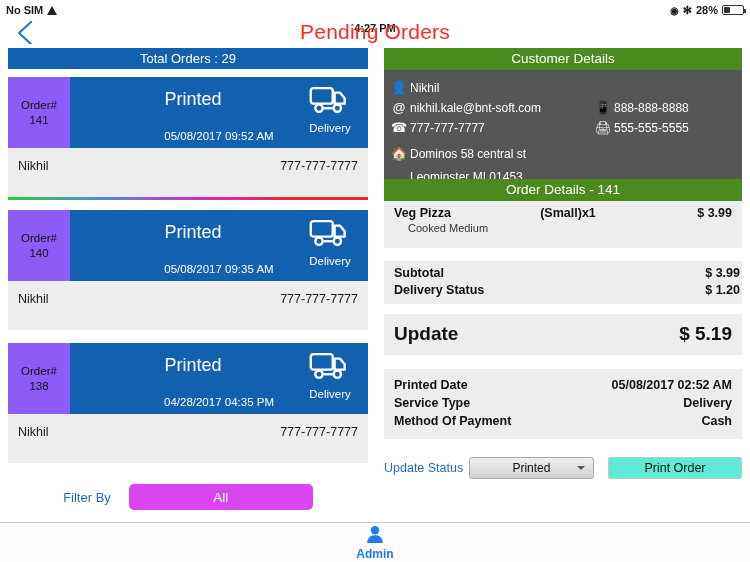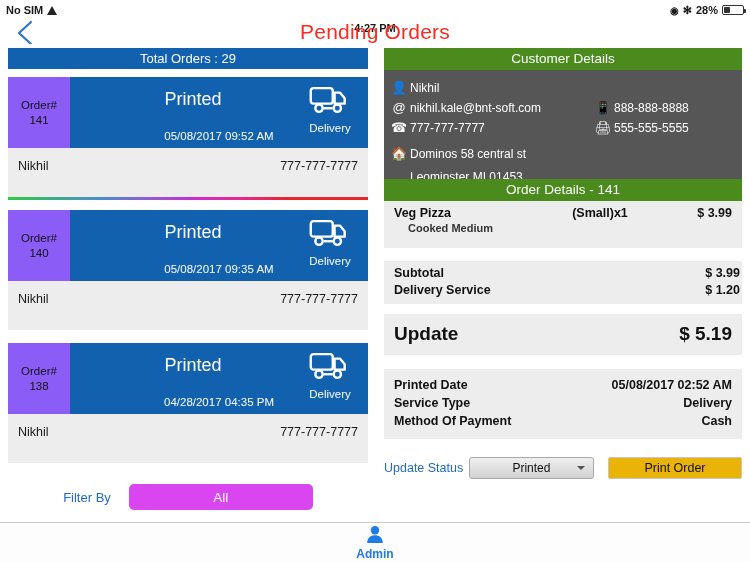--- a/index.html
+++ b/index.html
@@ -106,25 +106,25 @@
     background:#565656; color:#fff; padding:6px 0 8px 0; position:relative; height:113px;
   }
   .cust-grid { position:relative; width:100%; height:100%; font-size:12px; }
   .c-row { position:absolute; display:flex; align-items:center; }
   .c-ico { width:22px; text-align:center; font-size:13px; color:#fff; display:inline-block; }
   .c-val { color:#fff; }
 
   
   .ord-box { position:absolute; left:8px; top:135px; width:358px; }
   .items { background:#EDEDED; padding:5px 10px 14px 10px; }
-  .item-line { display:flex; font-size:12.5px; font-weight:bold; color:#111; }
+  .item-line { display:flex; font-size:12.5px; font-weight:bold; color:#111;gap:32px; }
   .item-name { flex:1; }
   .item-size { width:120px; text-align:center; }
   .item-price { width:72px; text-align:right; }
-  .item-sub { font-size:11px; color:#333; padding-left:14px; margin-top:2px; font-weight:bold; }
+  .item-sub { font-size:11px; color:#333; padding-left:14px; margin-top:2px; font-weight:normal; }
 
   .totals { background:#EDEDED; margin-top:13px; padding:4px 2px 5px 10px; }
   .tot-line { display:flex; justify-content:space-between; font-size:12.5px; font-weight:bold; color:#111; line-height:17px; }
 
   .grandtotal {
     background:#EDEDED; margin-top:10px; padding:9px 10px 10px 10px;
     display:flex; justify-content:space-between; font-size:19px; font-weight:bold; color:#111;
   }
 
   .meta { background:#EDEDED; margin-top:14px; padding:7px 10px 9px 10px; }
@@ -142,21 +142,21 @@
     background: linear-gradient(to bottom,#EFEFEF 0%, #D2D2D2 100%);
     font-size:12px; font-family:inherit; color:#111; text-align:center; cursor:pointer;
     display:flex; align-items:center; justify-content:center;
   }
   .sel-caret {
     position:absolute; right:9px; top:50%; transform:translateY(-50%);
     width:0;height:0;border-left:4px solid transparent;border-right:4px solid transparent;border-top:4px solid #555;
   }
   .print-btn {
     width:145px; height:22px; border:1px solid #C6C6C6; border-radius:2px;
-    background:#eab308; font-size:12.5px; font-family:inherit; color:#111; cursor:pointer;
+    background:#5eead4; font-size:12.5px; font-family:inherit; color:#111; cursor:pointer;
   }
 
   
   .tabbar {
     position:absolute; left:0; bottom:0; width:750px; height:40px;
     border-top:1px solid #C8C8C8; background:#FDFDFD;
     display:flex; align-items:center; justify-content:center;
   }
   .tab-item { text-align:center; cursor:pointer; }
   .tab-label { font-size:12px; color:#1E7BE8; margin-top:-1px;font-weight:bold; }
@@ -350,21 +350,21 @@
         </div>
         <div class="item-sub">Cooked Medium</div>
       </div>
 
       <div class="totals">
         <div class="tot-line">
           <span>Subtotal</span>
           <span>$ 3.99</span>
         </div>
         <div class="tot-line">
-          <span>Delivery Service</span>
+          <span>Delivery Status</span>
           <span>$ 1.20</span>
         </div>
       </div>
 
       <div class="grandtotal">
         <span>Update</span>
         <span>$ 5.19</span>
       </div>
 
       <div class="meta">

